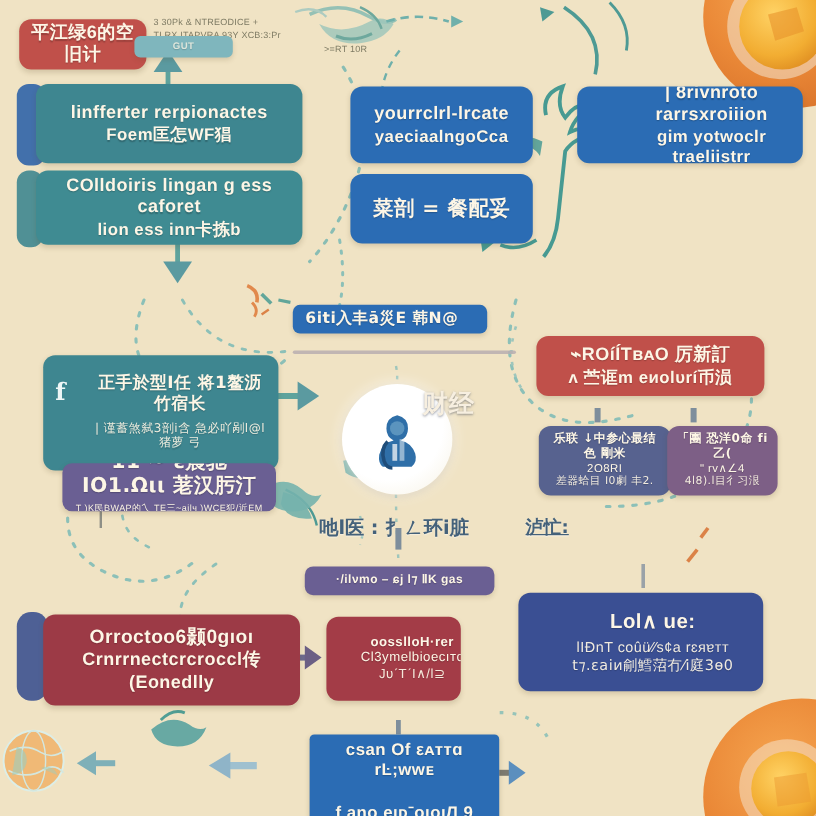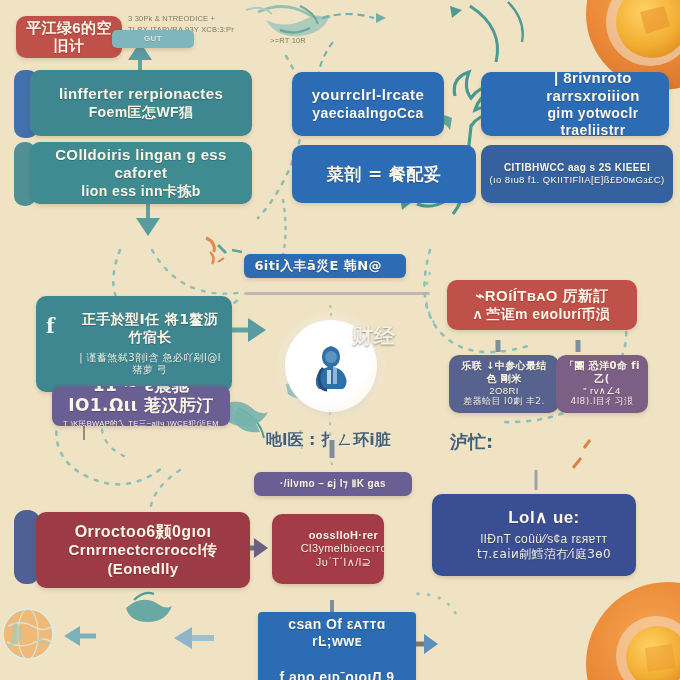--- a/index.html
+++ b/index.html
@@ -274,33 +274,29 @@
     <div class="node c-blue" style="left:292px;top:72px;width:152px;height:64px;">
       <span class="l1">yourrclrl-lrcate</span>
       <span class="l2">yaeciaalngoCca</span>
     </div>
 
     <div class="node c-teal2" style="left:30px;top:142px;width:222px;height:62px;">
       <span class="l1">COlldoiris lingan g ess caforet</span>
       <span class="l2">lion ess inn卡拣b</span>
     </div>
 
-    <div class="node c-blue" style="left:292px;top:145px;width:184px;height:58px;">
+    <div class="node c-blue" style="left:292px;top:145px;width:152px;height:58px;">
       <span class="l1" style="font-family:'DejaVu Sans',sans-serif;font-size:17px;">菜剖  =  餐配妥</span>
     </div>
 
     <div class="node c-blue" style="left:481px;top:72px;width:188px;height:64px;padding-left:44px;">
       <span class="l1">| 8rivnroto rarrsxroiiion</span>
       <span class="l2">gim yotwoclr traeliistrr</span>
     </div>
 
-    <div class="node c-blue2 tiny" style="left:481px;top:145px;width:192px;height:58px;">
-      <span class="l1">CITIBHWCC aag s   2S KIEEEl</span>
-      <span class="l2">(ıo 8ıu8 f1. QKIITIFlIA[E]ß£Ð0мGз£C)</span>
-    </div>
 
     <div class="node c-blue" style="left:244px;top:254px;width:162px;height:24px;border-radius:6px;">
       <span class="l1" style="font-family:'DejaVu Sans',sans-serif;font-size:13px;">6iti入丰ā災E 韩N@ゝ</span>
     </div>
     <div class="hr" style="left:244px;top:292px;width:186px;"></div>
 
     <div class="node c-teal" style="left:36px;top:296px;width:196px;height:96px;align-items:flex-start;padding-left:40px;">
       <span class="l1" style="font-family:'DejaVu Sans',sans-serif;font-size:14px;">正手於型I任 将1鳌沥竹宿长</span>
       <span class="l3" style="font-family:'DejaVu Sans',sans-serif;font-size:10px;margin-top:6px;">| 谨蓄煞弑3剖i含 急必吖剐l@l猪萝 弓</span>
     </div>
@@ -347,21 +343,21 @@
       <span class="l1" style="font-size:17px;">Lol∧ ue:</span>
       <span class="l3" style="font-size:12px;margin-top:4px;">lIÐnT coûü⁄⁄s¢a rɛяɐтт</span>
       <span class="l3" style="font-size:12px;font-family:'DejaVu Sans',sans-serif;">t⁊.ɛaiᴎ㓱鱈菬冇⁄i庭3ө0</span>
     </div>
 
     <div class="node c-blue" style="left:258px;top:612px;width:158px;height:78px;border-radius:4px;gap:19px;">
       <span class="l1" style="font-size:14px;">csan Of εᴀттɑ rĿ;ᴡᴡᴇ</span>
       <span class="l2" style="font-size:14px;">f ano ęıᴅˉoıoıЛ 9</span>
     </div>
 
-    <div class="cn-label" style="left:450px;top:430px;font-size:18px;">泸忙:</div>
+    <div class="cn-label" style="left:438px;top:430px;font-size:15px;text-decoration:underline;">泸忙:</div>
     <div class="cn-label" style="left:266px;top:430px;font-size:16px;">吔l医 :  扌ㄥ环i脏</div>
 
     <div class="note dark" style="left:72px;top:620px;width:170px;">
       <div></div>
       <div></div>
       <div></div>
       <div></div>
     </div>
 
     <div id="center-emblem">

